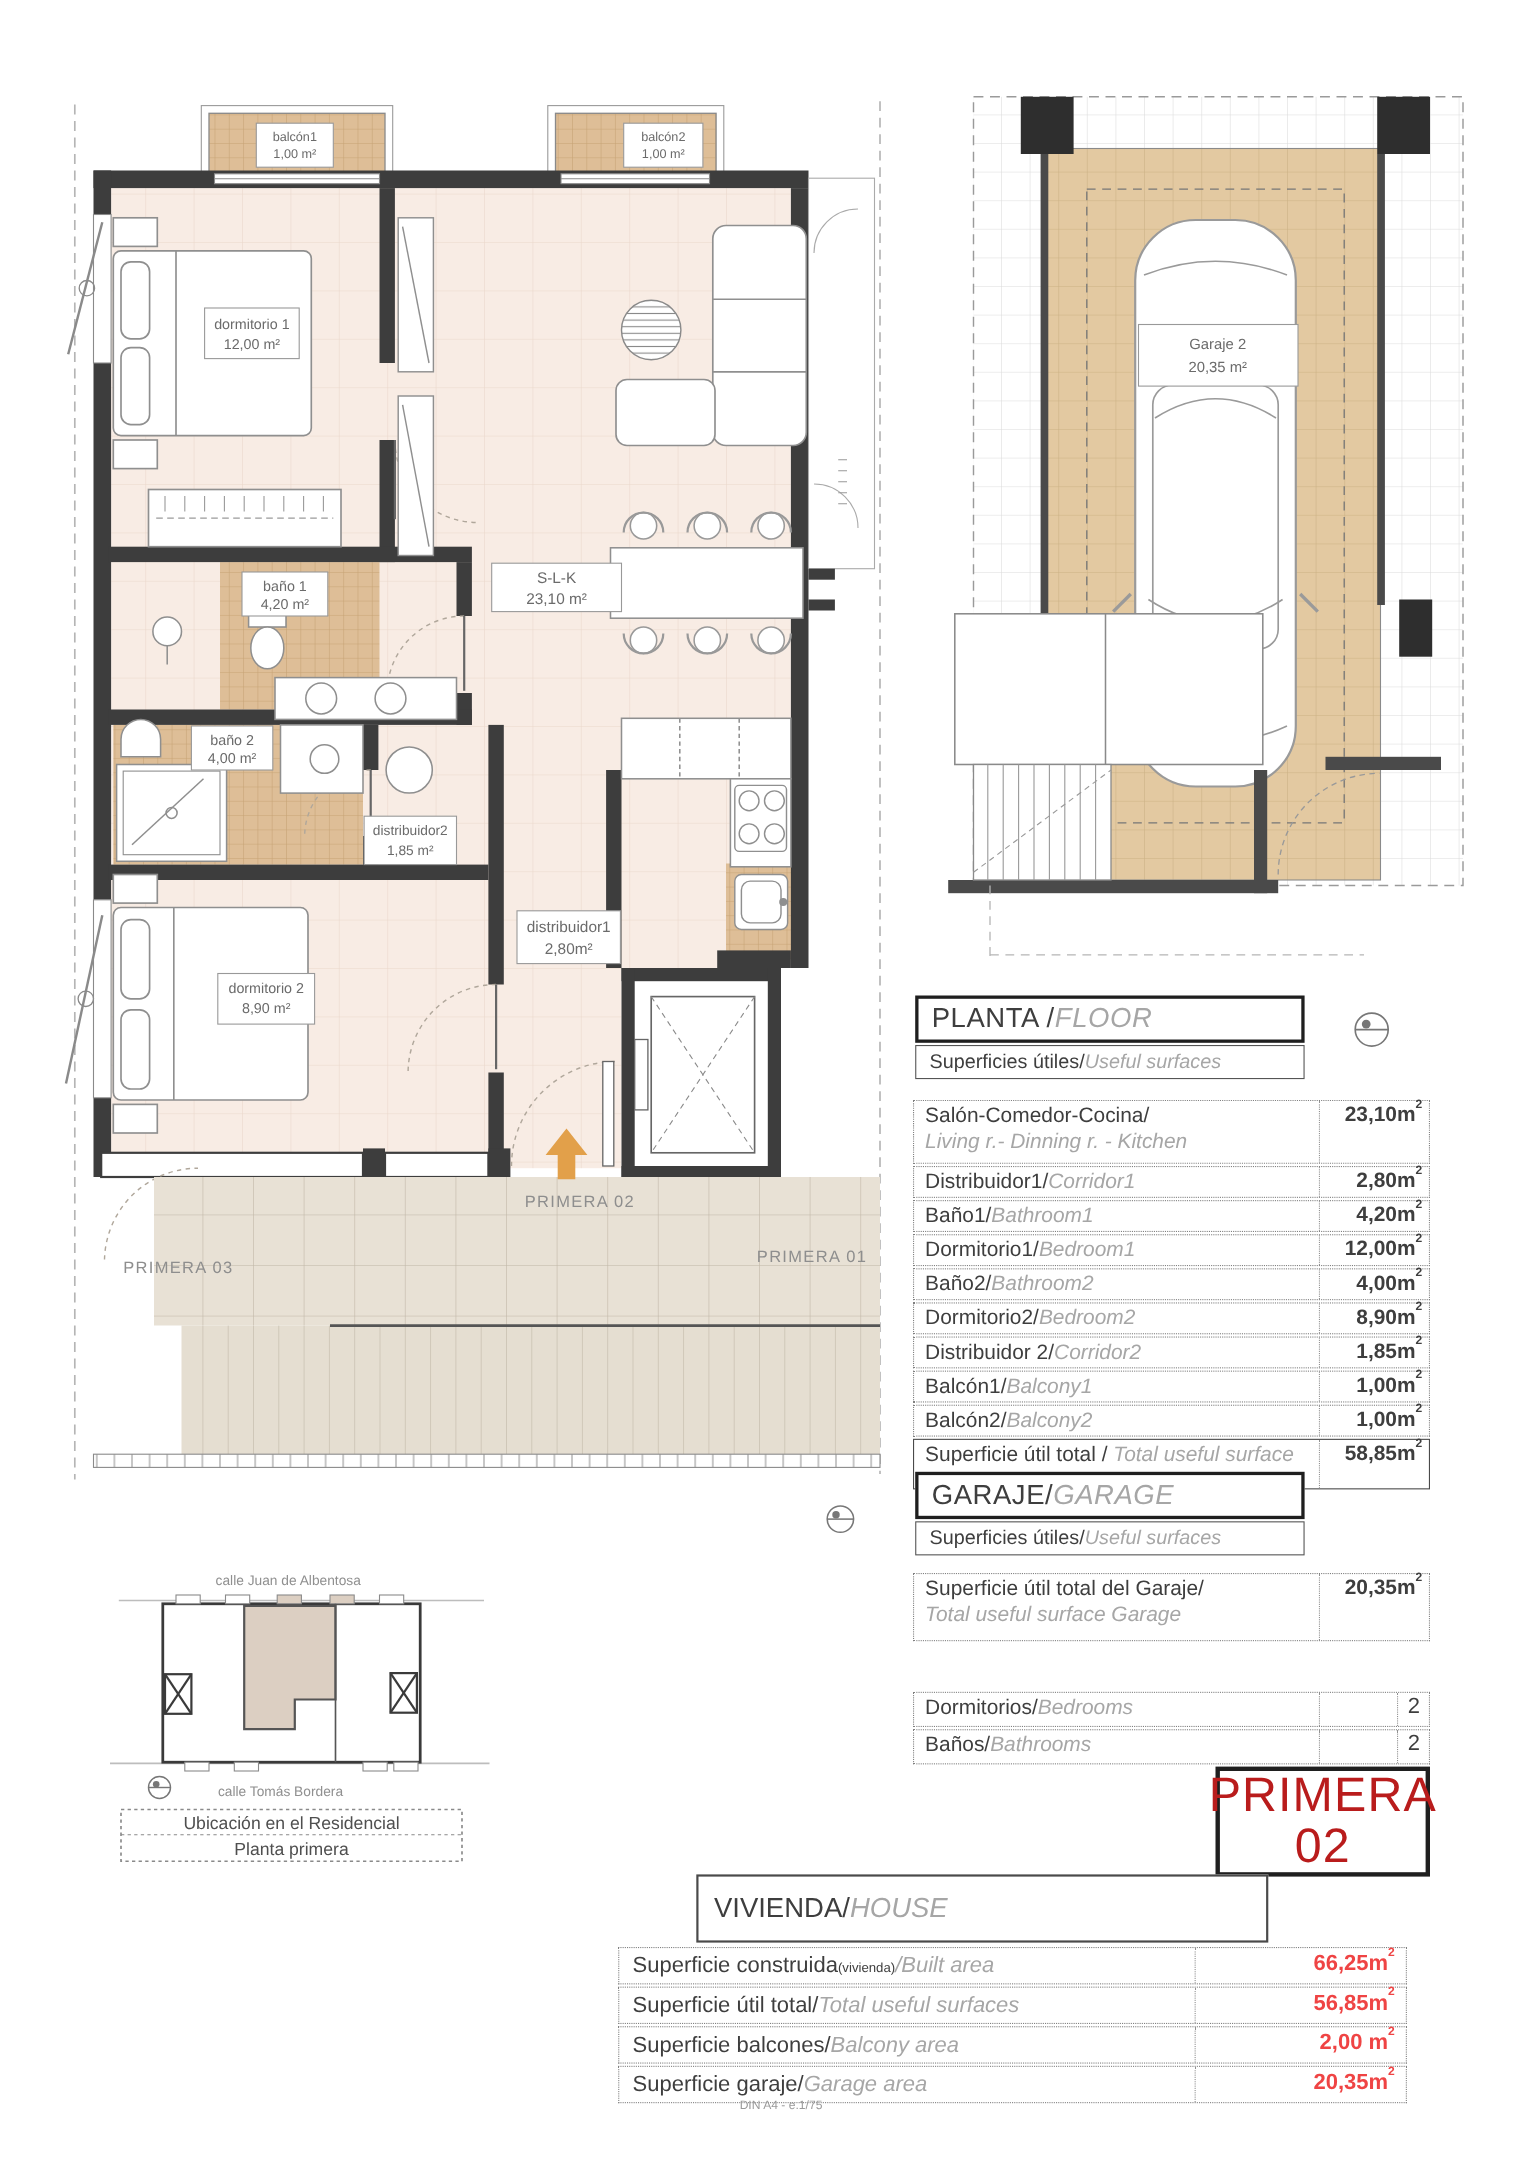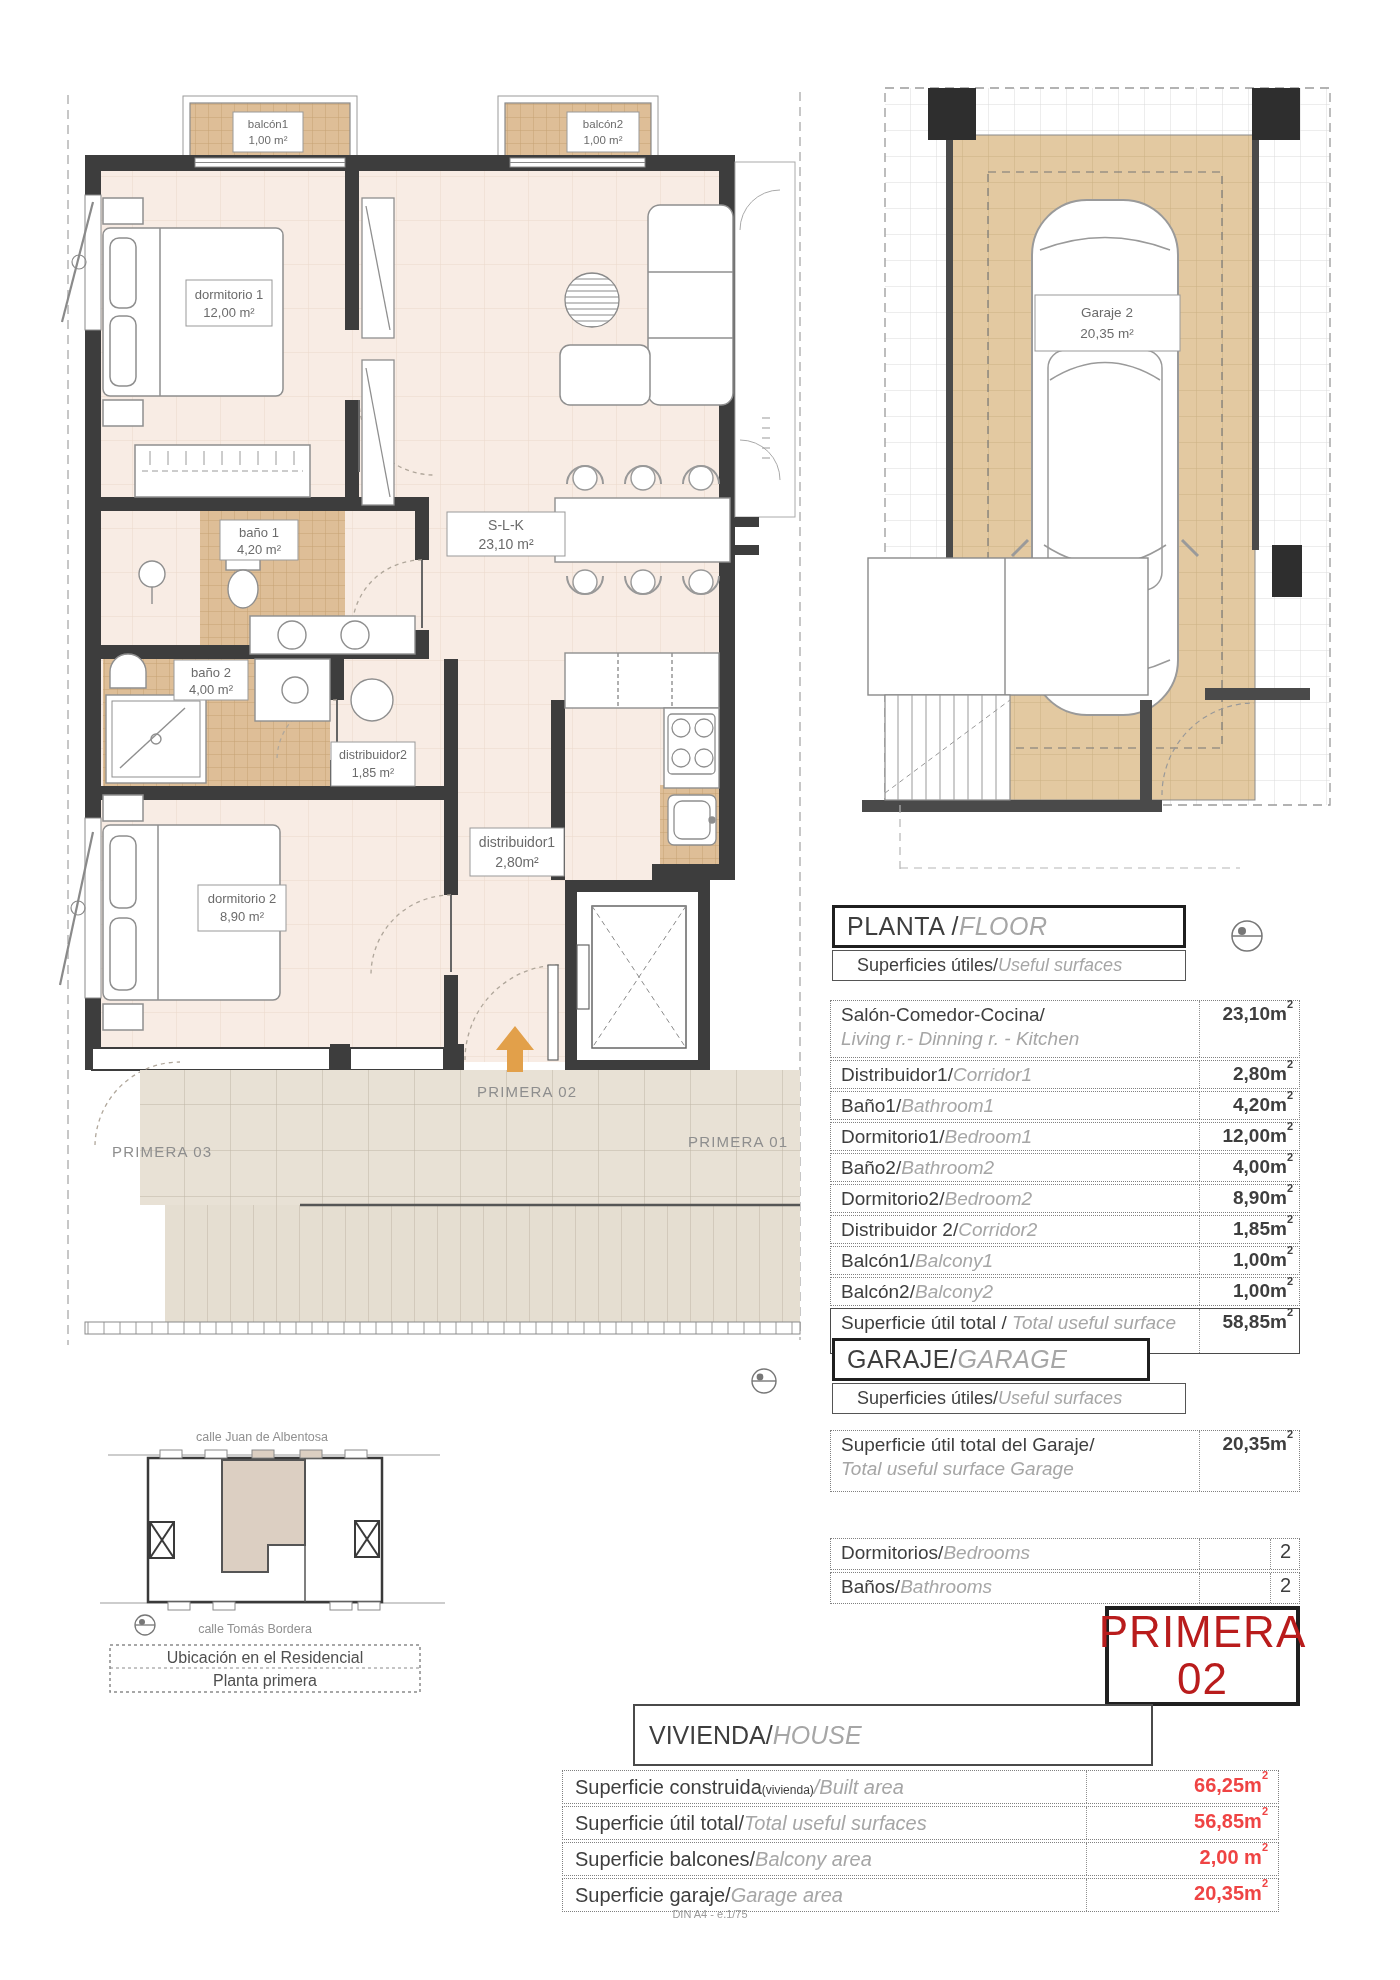--- a/index.html
+++ b/index.html
@@ -8,21 +8,21 @@
   #plan-svg{position:absolute;left:0;top:0;}
   svg text{font-family:"Liberation Sans", sans-serif;}
 
   .abs{position:absolute;box-sizing:border-box;background:#fff;}
   .es{color:#3e3e3e;}
   .en{color:#a6a6a6;font-style:italic;}
   .tiny{font-size:12px;color:#3e3e3e;}
 
   .hdrbox{border:3px solid #1f1f1f;display:flex;align-items:center;padding-left:12px;
           font-size:25px;letter-spacing:0.5px;}
-  .subbox{border:1.5px solid #555;display:flex;align-items:center;padding-left:24px;
+  .subbox{border:1.5px solid #555;display:flex;align-items:center;padding-left:12px;
           font-size:18px;}
 
   .dtable{background:transparent;}
   .trow{display:flex;border:1.2px dotted #808080;margin-top:2px;background:#fff;}
   .trow .tlabel{width:358px;padding:2px 0 0 10px;font-size:19px;line-height:24px;}
   .trow .tval{flex:1;border-left:1.2px dotted #909090;text-align:right;
               padding:2px 6px 0 0;font-size:19px;color:#3e3e3e;font-weight:bold;}
   .trow sup{font-size:11px;position:relative;top:-5px;}
   .trow.total{border:1.6px solid #4a4a4a;}
   .h27{height:27px;} .h30{height:30px;} .h44{height:44px;} .h56{height:56px;} .h60{height:60px;} .h32{height:32px;}
@@ -463,21 +463,21 @@
   <div class="trow h27">
     <div class="tlabel"><span class="es">Balcón2/</span><span class="en">Balcony2</span></div>
     <div class="tval"><span>1,00m</span><sup>2</sup></div>
   </div>
   <div class="trow total h44">
     <div class="tlabel"><span class="es">Superficie útil total / </span><span class="en">Total useful surface</span></div>
     <div class="tval"><span>58,85m</span><sup>2</sup></div>
   </div>
 </div>
 
-<div class="abs hdrbox" style="left:832px;top:1338px;width:318px;height:43px;">
+<div class="abs hdrbox" style="left:832px;top:1338px;width:354px;height:43px;">
   <span class="es">GARAJE/</span>
       <span class="en">GARAGE</span>
 </div>
 <div class="abs subbox" style="left:832px;top:1383px;width:354px;height:31px;">
   <span class="es">Superficies útiles/</span>
       <span class="en">Useful surfaces</span>
 </div>
 <div class="abs dtable" style="left:830px;top:1428px;width:470px;background:transparent;">
   <div class="trow h60">
     <div class="tlabel">

